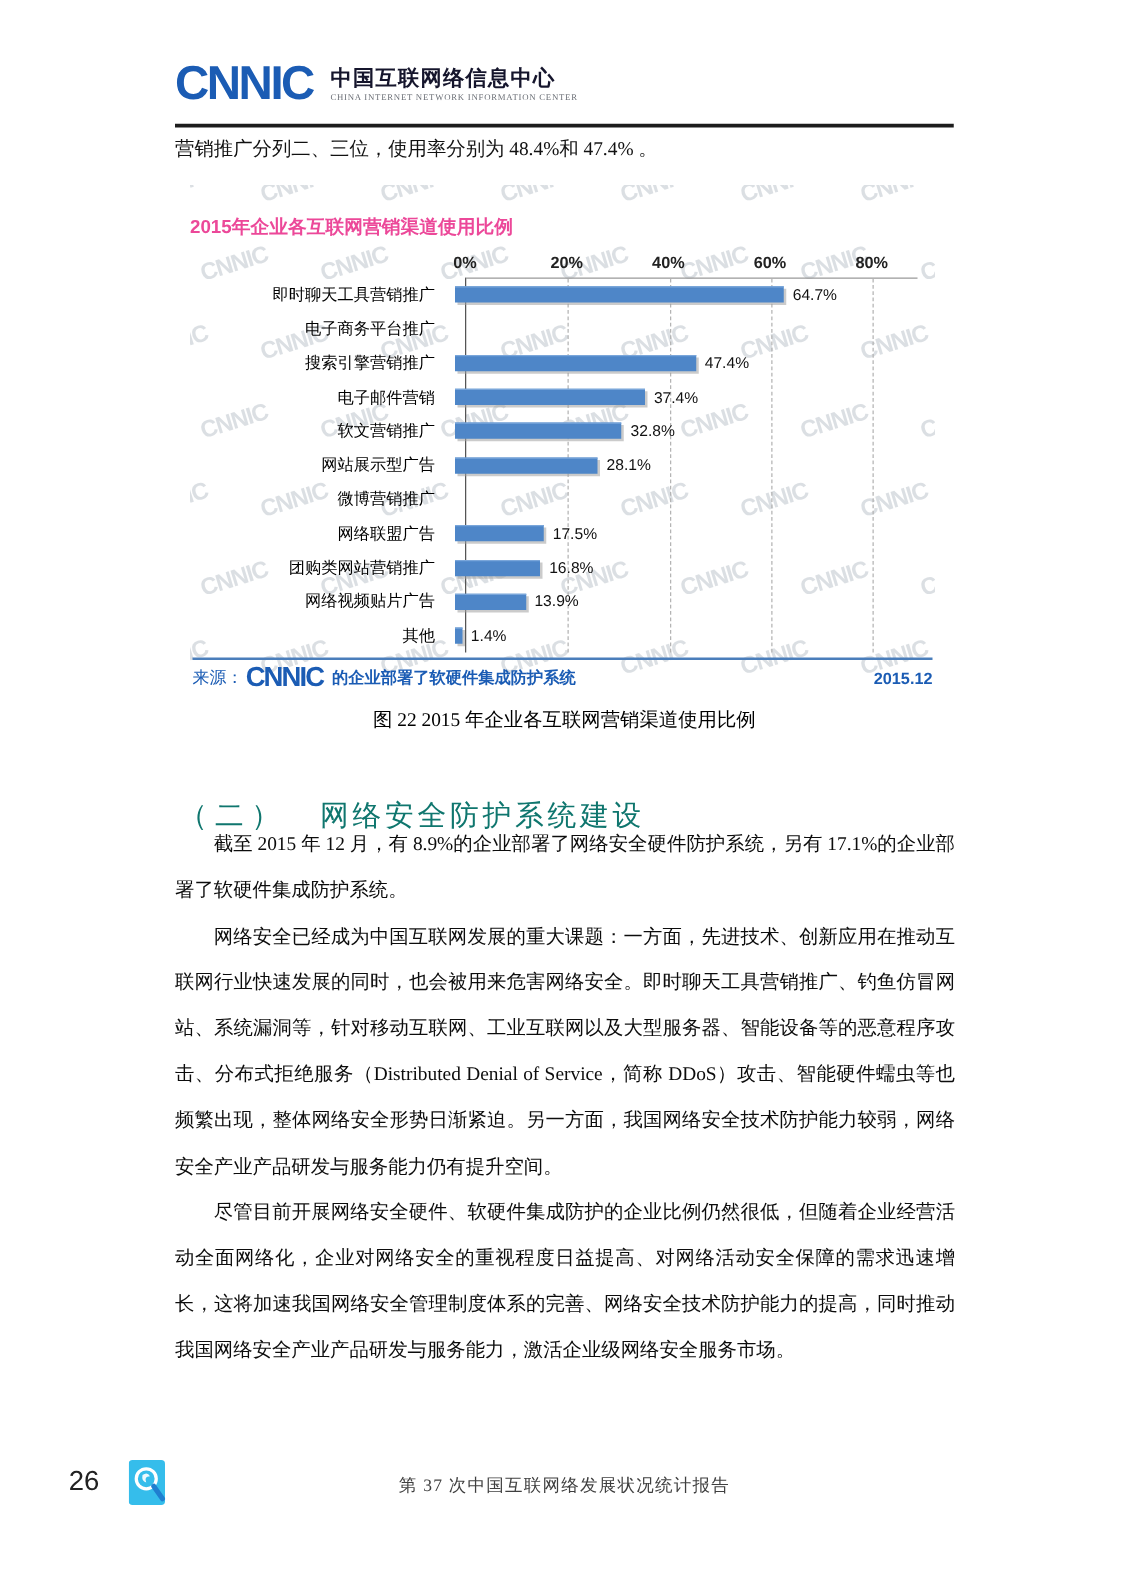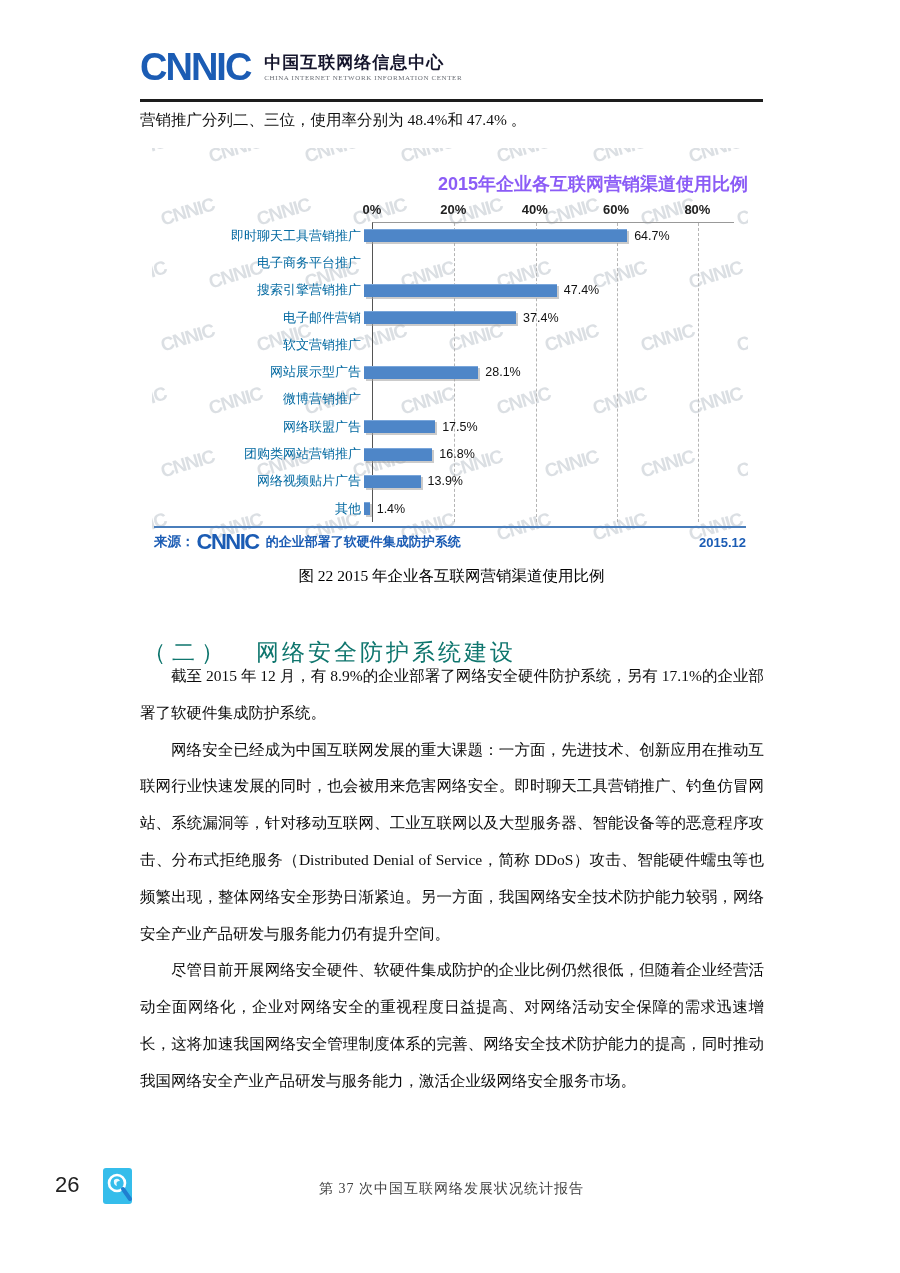--- a/index.html
+++ b/index.html
@@ -17,43 +17,43 @@
 
   
   .intro-line { position:absolute; left:140px; top:108px; width:623px; font-size:15.5px; line-height:24px; }
 
   
   .chart { position:absolute; left:152px; top:148px; width:596px; height:412px; overflow:hidden; background:#fff; }
   .wm-layer { position:absolute; inset:0; z-index:0; pointer-events:none; }
   .wm-layer span { position:absolute; font-family:"Liberation Sans", sans-serif; font-weight:900;
                    font-size:19px; color:rgba(150,160,172,0.34); transform:rotate(-17deg);
                    letter-spacing:-1px; white-space:nowrap; }
-  .chart-title { position:relative; z-index:1; text-align:right; margin-top:24px;
-                 font-family:"Liberation Sans", sans-serif; font-weight:bold; font-size:18px; color:#8b5cf6; }
+  .chart-title { position:relative; z-index:1; text-align:left; margin-top:24px;
+                 font-family:"Liberation Sans", sans-serif; font-weight:bold; font-size:15px; color:#ec4899; }
   .axis-labels { position:absolute; z-index:1; left:220px; top:54px; width:362px; height:16px; }
   .axis-labels span { position:absolute; transform:translateX(-50%);
                       font-family:"Liberation Sans", sans-serif; font-weight:bold; font-size:13px; color:#222; }
   .plot-wrap { position:absolute; z-index:1; left:0; top:74px; width:596px; height:300px; }
   .grid-layer { position:absolute; left:220px; top:0; width:362px; height:300px;
                 border-left:1px solid #555; border-top:1px solid #999; }
   .gridline { position:absolute; top:0; bottom:0; width:0; border-left:1px dashed #b4b4b4; }
   .rows { position:absolute; left:0; top:0; width:596px; }
   .bar-row { display:flex; align-items:center; height:27.3px; }
-  .cat-label { width:212px; text-align:right; padding-right:3px;
-               font-family:"Liberation Sans", sans-serif; font-size:13px; color:#0369a1; white-space:nowrap; }
+  .cat-label { width:212px; text-align:right; padding-right:16px;
+               font-family:"Liberation Sans", sans-serif; font-size:13px; color:#000000; white-space:nowrap; }
   .bar-area { width:375px; display:flex; align-items:center; }
   .bar { height:13px; background:#4e86c8; border-top:1px solid #7aa6da;
          box-shadow:2px 2px 0 rgba(160,160,160,0.55); }
   .val-label { margin-left:7px; font-family:"Liberation Sans", sans-serif; font-size:12.5px; color:#111; white-space:nowrap; }
 
   .source-strip { position:absolute; z-index:1; left:2px; top:378px; width:592px;
                   border-top:2px solid #4a7ebb; padding-top:3px;
                   display:flex; align-items:center; color:#1b5cb4;
                   font-family:"Liberation Sans", sans-serif; }
-  .source-prefix { font-size:13.5px; font-weight:bold; }
+  .source-prefix { font-size:13.5px; font-weight:normal; }
   .source-logo { font-size:22px; font-weight:900; letter-spacing:-1.5px; margin:0 7px 0 2px; line-height:1; }
   .source-text { font-size:13px; font-weight:bold; }
   .source-date { margin-left:auto; font-size:13px; font-weight:bold; }
 
   .fig-caption { position:absolute; left:140px; top:566px; width:623px; text-align:center;
                  font-size:15.5px; color:#000; }
 
   
   .section-heading { position:absolute; left:143px; top:637px; font-size:23px; color:#0f766e;
                      letter-spacing:3px; font-weight:500; }
@@ -169,20 +169,24 @@
         </div>
         <div class="bar-row">
           <div class="cat-label">电子邮件营销</div>
           <div class="bar-area">
             <div class="bar" style="width: 152.121px; background: rgb(78, 134, 200);"></div>
             <span class="val-label">37.4%</span>
           </div>
         </div>
         <div class="bar-row">
           <div class="cat-label">软文营销推广</div>
+          <div class="bar-area">
+            <div class="bar" style="width: 133.411px; background: rgb(78, 134, 200);"></div>
+            <span class="val-label">32.8%</span>
+          </div>
         </div>
         <div class="bar-row">
           <div class="cat-label">网站展示型广告</div>
           <div class="bar-area">
             <div class="bar" style="width: 114.294px; background: rgb(78, 134, 200);"></div>
             <span class="val-label">28.1%</span>
           </div>
         </div>
         <div class="bar-row">
           <div class="cat-label">微博营销推广</div>

